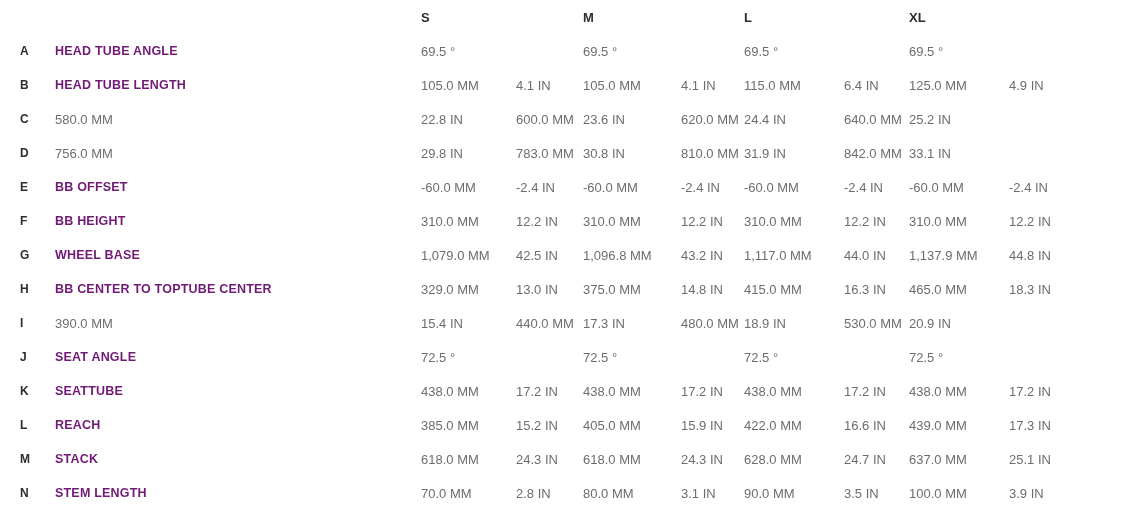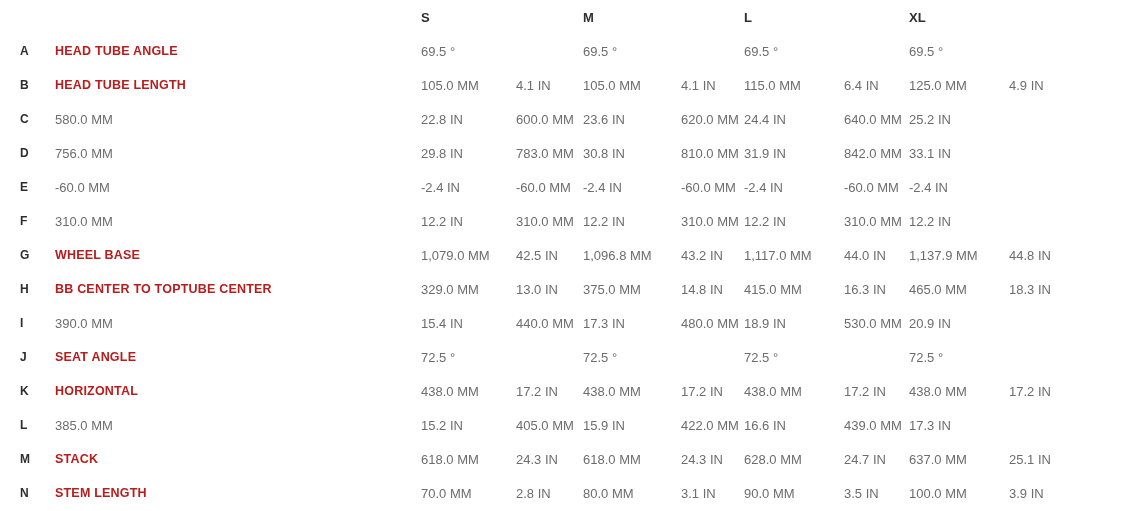--- a/index.html
+++ b/index.html
@@ -22,21 +22,21 @@
   }
   .cell { white-space: nowrap; overflow: visible; }
   .letter {
     font-weight: bold;
     font-size: 12px;
     color: #2e2e2e;
   }
   .label {
     font-weight: bold;
     font-size: 12.5px;
-    color: #b91c1c;
+    color: #701a75;
     letter-spacing: 0.2px;
   }
   .size-header {
     font-weight: bold;
     font-size: 13px;
     color: #2e2e2e;
   }
   .val {
     font-weight: normal;
     font-size: 13px;
@@ -105,32 +105,34 @@
     <div class="cell val val-mm">783.0 MM</div>
     <div class="cell val val-in">30.8 IN</div>
     <div class="cell val val-mm">810.0 MM</div>
     <div class="cell val val-in">31.9 IN</div>
     <div class="cell val val-mm">842.0 MM</div>
     <div class="cell val val-in">33.1 IN</div>
   </div>
 
   <div class="row">
     <div class="cell letter">E</div>
+    <div class="cell label">BB OFFSET</div>
     <div class="cell val val-mm">-60.0 MM</div>
     <div class="cell val val-in">-2.4 IN</div>
     <div class="cell val val-mm">-60.0 MM</div>
     <div class="cell val val-in">-2.4 IN</div>
     <div class="cell val val-mm">-60.0 MM</div>
     <div class="cell val val-in">-2.4 IN</div>
     <div class="cell val val-mm">-60.0 MM</div>
     <div class="cell val val-in">-2.4 IN</div>
   </div>
 
   <div class="row">
     <div class="cell letter">F</div>
+    <div class="cell label">BB HEIGHT</div>
     <div class="cell val val-mm">310.0 MM</div>
     <div class="cell val val-in">12.2 IN</div>
     <div class="cell val val-mm">310.0 MM</div>
     <div class="cell val val-in">12.2 IN</div>
     <div class="cell val val-mm">310.0 MM</div>
     <div class="cell val val-in">12.2 IN</div>
     <div class="cell val val-mm">310.0 MM</div>
     <div class="cell val val-in">12.2 IN</div>
   </div>
 
@@ -180,33 +182,34 @@
     <div class="cell val val-mm">72.5 °</div>
     <div class="cell val val-in"></div>
     <div class="cell val val-mm">72.5 °</div>
     <div class="cell val val-in"></div>
     <div class="cell val val-mm">72.5 °</div>
     <div class="cell val val-in"></div>
   </div>
 
   <div class="row">
     <div class="cell letter">K</div>
-    <div class="cell label">HORIZONTAL</div>
+    <div class="cell label">SEATTUBE</div>
     <div class="cell val val-mm">438.0 MM</div>
     <div class="cell val val-in">17.2 IN</div>
     <div class="cell val val-mm">438.0 MM</div>
     <div class="cell val val-in">17.2 IN</div>
     <div class="cell val val-mm">438.0 MM</div>
     <div class="cell val val-in">17.2 IN</div>
     <div class="cell val val-mm">438.0 MM</div>
     <div class="cell val val-in">17.2 IN</div>
   </div>
 
   <div class="row">
     <div class="cell letter">L</div>
+    <div class="cell label">REACH</div>
     <div class="cell val val-mm">385.0 MM</div>
     <div class="cell val val-in">15.2 IN</div>
     <div class="cell val val-mm">405.0 MM</div>
     <div class="cell val val-in">15.9 IN</div>
     <div class="cell val val-mm">422.0 MM</div>
     <div class="cell val val-in">16.6 IN</div>
     <div class="cell val val-mm">439.0 MM</div>
     <div class="cell val val-in">17.3 IN</div>
   </div>
 

